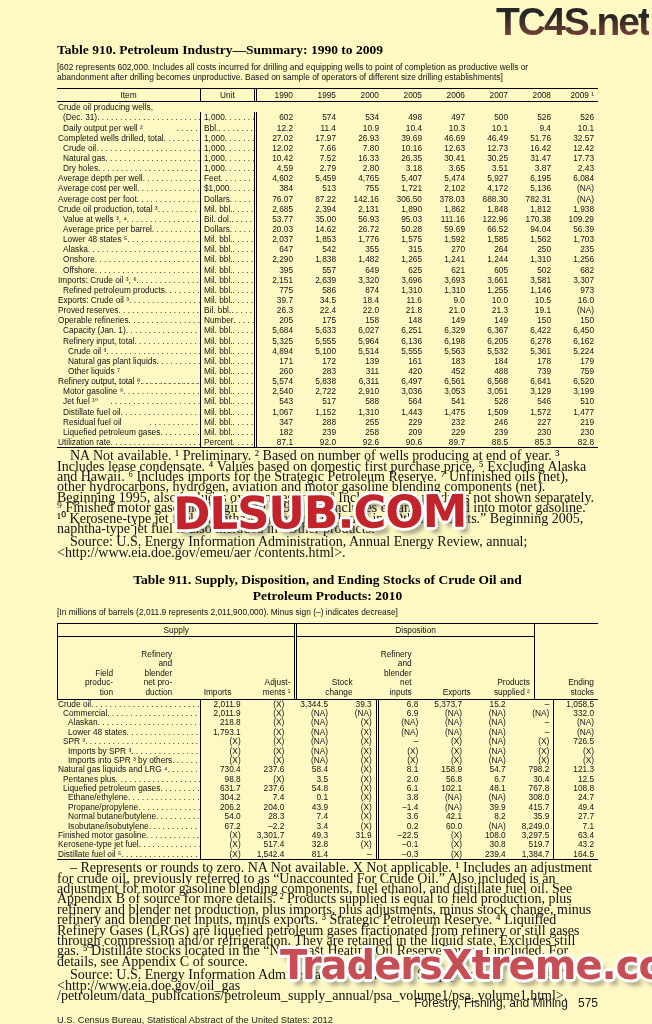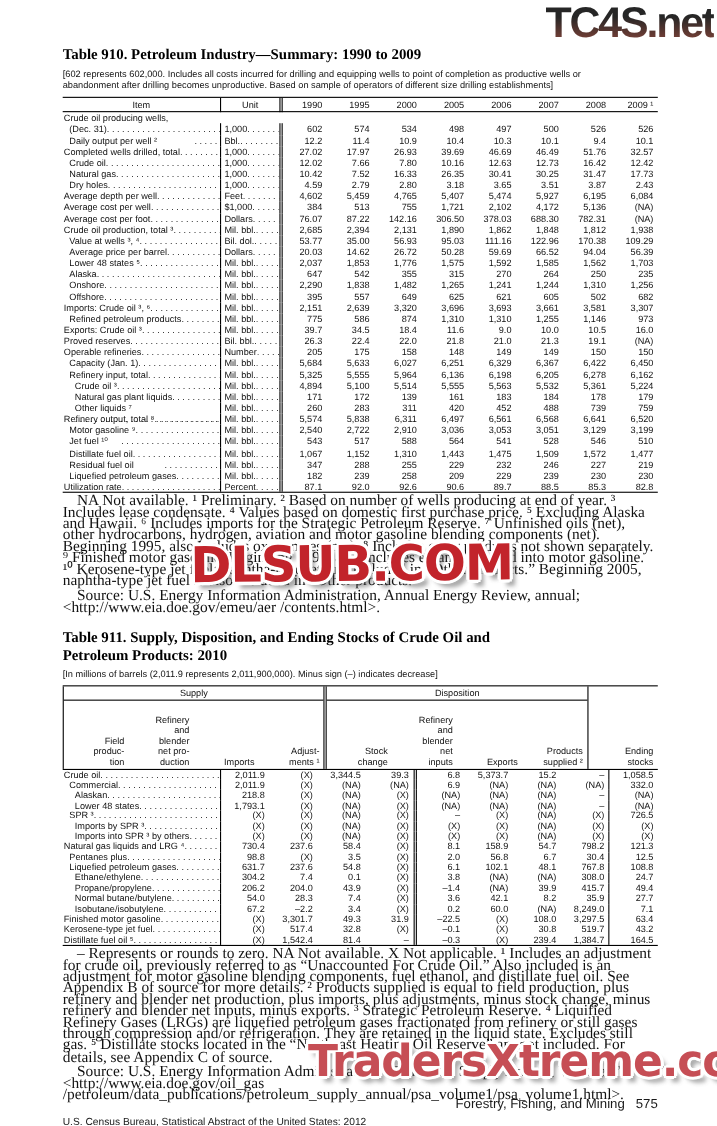--- a/index.html
+++ b/index.html
@@ -1,24 +1,24 @@
 <!DOCTYPE html>
 <html><head>
 <meta charset="utf-8">
 <style>
   html,body{margin:0;padding:0;background:#e8e8e8;}
-  .page{position:relative;width:652px;height:1024px;background:#ffffff;overflow:hidden;
+  .page{position:relative;width:652px;height:1024px;background:#fef9c3;overflow:hidden;
         font-family:"Liberation Sans","DejaVu Sans",sans-serif;color:#111;}
   .content{position:absolute;left:57px;top:0;width:541px;}
 
   
   .tbl-title{font-family:"Liberation Serif","DejaVu Serif",serif;font-weight:bold;
              font-size:13.5px;line-height:15.5px;margin:0;color:#000;white-space:pre-line;}
   .t910-title{padding-top:42px;}
-  .t911-title{padding-top:14px;}
+  .t911-title{padding-top:14px;text-align:center;}
   .headnote{font-size:8.4px;line-height:10.4px;margin:4px 0 0 0;white-space:pre-line;color:#111;}
   .fn{font-size:14px;line-height:10.4px;margin:3px 0 0 0;text-indent:13px;color:#111;font-family:Liberation Serif, serif;}
   .fn:first-of-type{margin-top:4px;}
 
   
   .tbl{border-top:1.5px solid #000;border-bottom:1.5px solid #000;margin-top:6px;
        font-size:8.3px;box-sizing:border-box;}
   .tbl *{box-sizing:border-box;}
   .trow{display:flex;align-items:baseline;}
   .dots{flex:1;overflow:hidden;white-space:nowrap;color:#222;}

